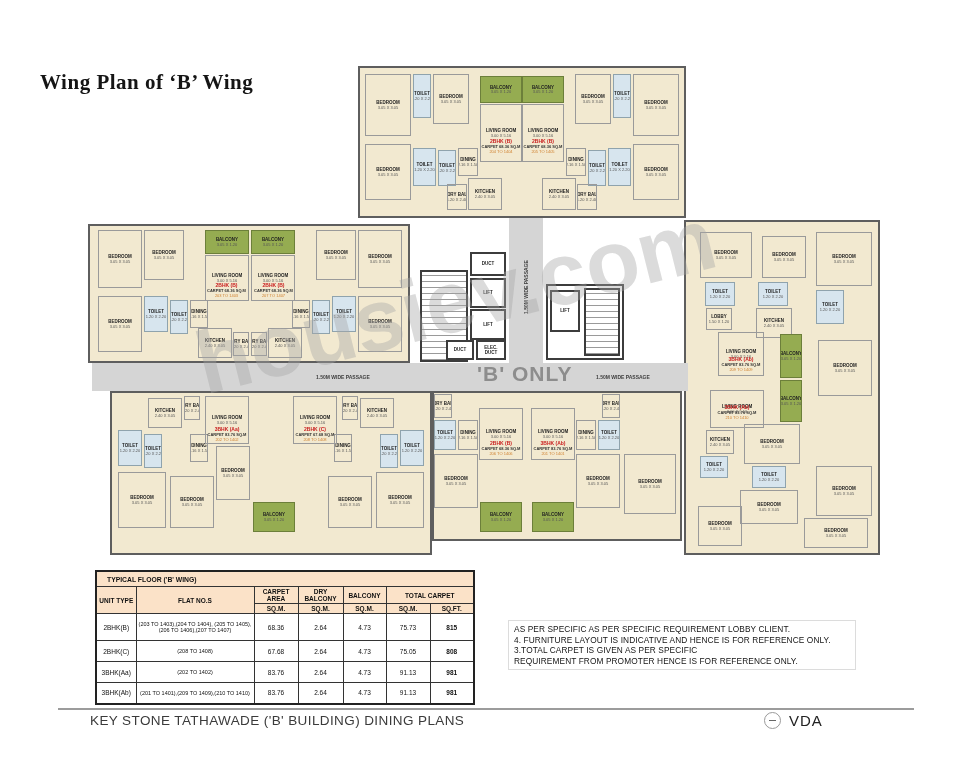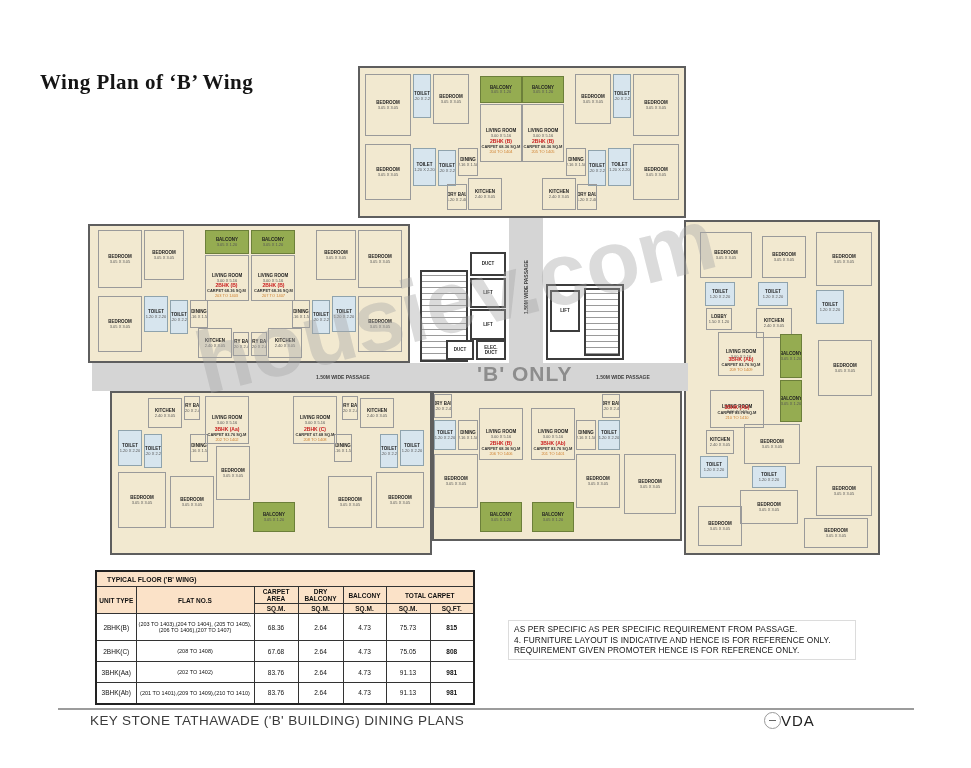--- a/index.html
+++ b/index.html
@@ -32,21 +32,21 @@
   #area-table .tblttl{background:#fbe2c8;font-weight:bold;text-align:left;font-size:6.8px;padding-left:10px;height:12px}
   #area-table .flats{font-size:5.5px}
   #area-table .sqft{font-weight:bold}
   
   .note{position:absolute;left:508px;top:620px;width:348px;z-index:60;border:1px solid #dcdcdc;padding:3px 5px;box-sizing:border-box}
   .note-title{font-size:13px;font-weight:bold;color:#d44a2a;line-height:1.15}
   .note-line{font-size:8.3px;color:#141414;line-height:1.28;letter-spacing:.1px}
   
   .footer-line{position:absolute;left:58px;top:708px;width:856px;height:2px;background:#9c9c9c;z-index:60}
   .footer-text{position:absolute;left:90px;top:713px;font-size:13.5px;color:#3b3b3b;letter-spacing:.4px;z-index:60}
-  .vda{position:absolute;left:764px;top:712px;z-index:60;display:flex;align-items:flex-start;}
+  .vda{position:absolute;left:764px;top:712px;z-index:60;display:flex;align-items:flex-start;gap:8px}
   .vda-circle{width:17px;height:17px;border:1.5px solid #9a9a9a;border-radius:50%;display:inline-flex;align-items:center;justify-content:center;box-sizing:border-box}
   .vda-circle i{display:block;width:7px;height:1.5px;background:#666}
   .vda-text{font-size:15px;color:#222;letter-spacing:1px}
 </style>
 </head>
 <body>
 
 <div class="title">Wing Plan of ‘B’ Wing</div>
 
 <div id="plan">
@@ -576,23 +576,24 @@
         <td>2.64</td>
         <td>4.73</td>
         <td>91.13</td>
         <td class="sqft">981</td>
       </tr>
     </tbody>
 </table>
 
 <div class="note">
   <div id="note-lines">
-      <div class="note-line">AS PER SPECIFIC AS PER SPECIFIC REQUIREMENT FROM PASSAGE.</div>
+      <div class="note-line">AS PER SPECIFIC AS PER SPECIFIC REQUIREMENT LOBBY CLIENT.</div>
       <div class="note-line">4. FURNITURE LAYOUT IS INDICATIVE AND HENCE IS FOR REFERENCE ONLY.</div>
-      <div class="note-line">REQUIREMENT GIVEN PROMOTER HENCE IS FOR REFERENCE ONLY.</div>
+      <div class="note-line">3.TOTAL CARPET IS GIVEN AS PER SPECIFIC</div>
+      <div class="note-line">REQUIREMENT FROM PROMOTER HENCE IS FOR REFERENCE ONLY.</div>
     </div>
 </div>
 
 <div class="footer-line"></div>
 <div class="footer-text">KEY STONE TATHAWADE ('B' BUILDING) DINING PLANS</div>
 <div class="vda">
   <span class="vda-circle">
       <i></i>
     </span>
   <span class="vda-text">VDA</span>

